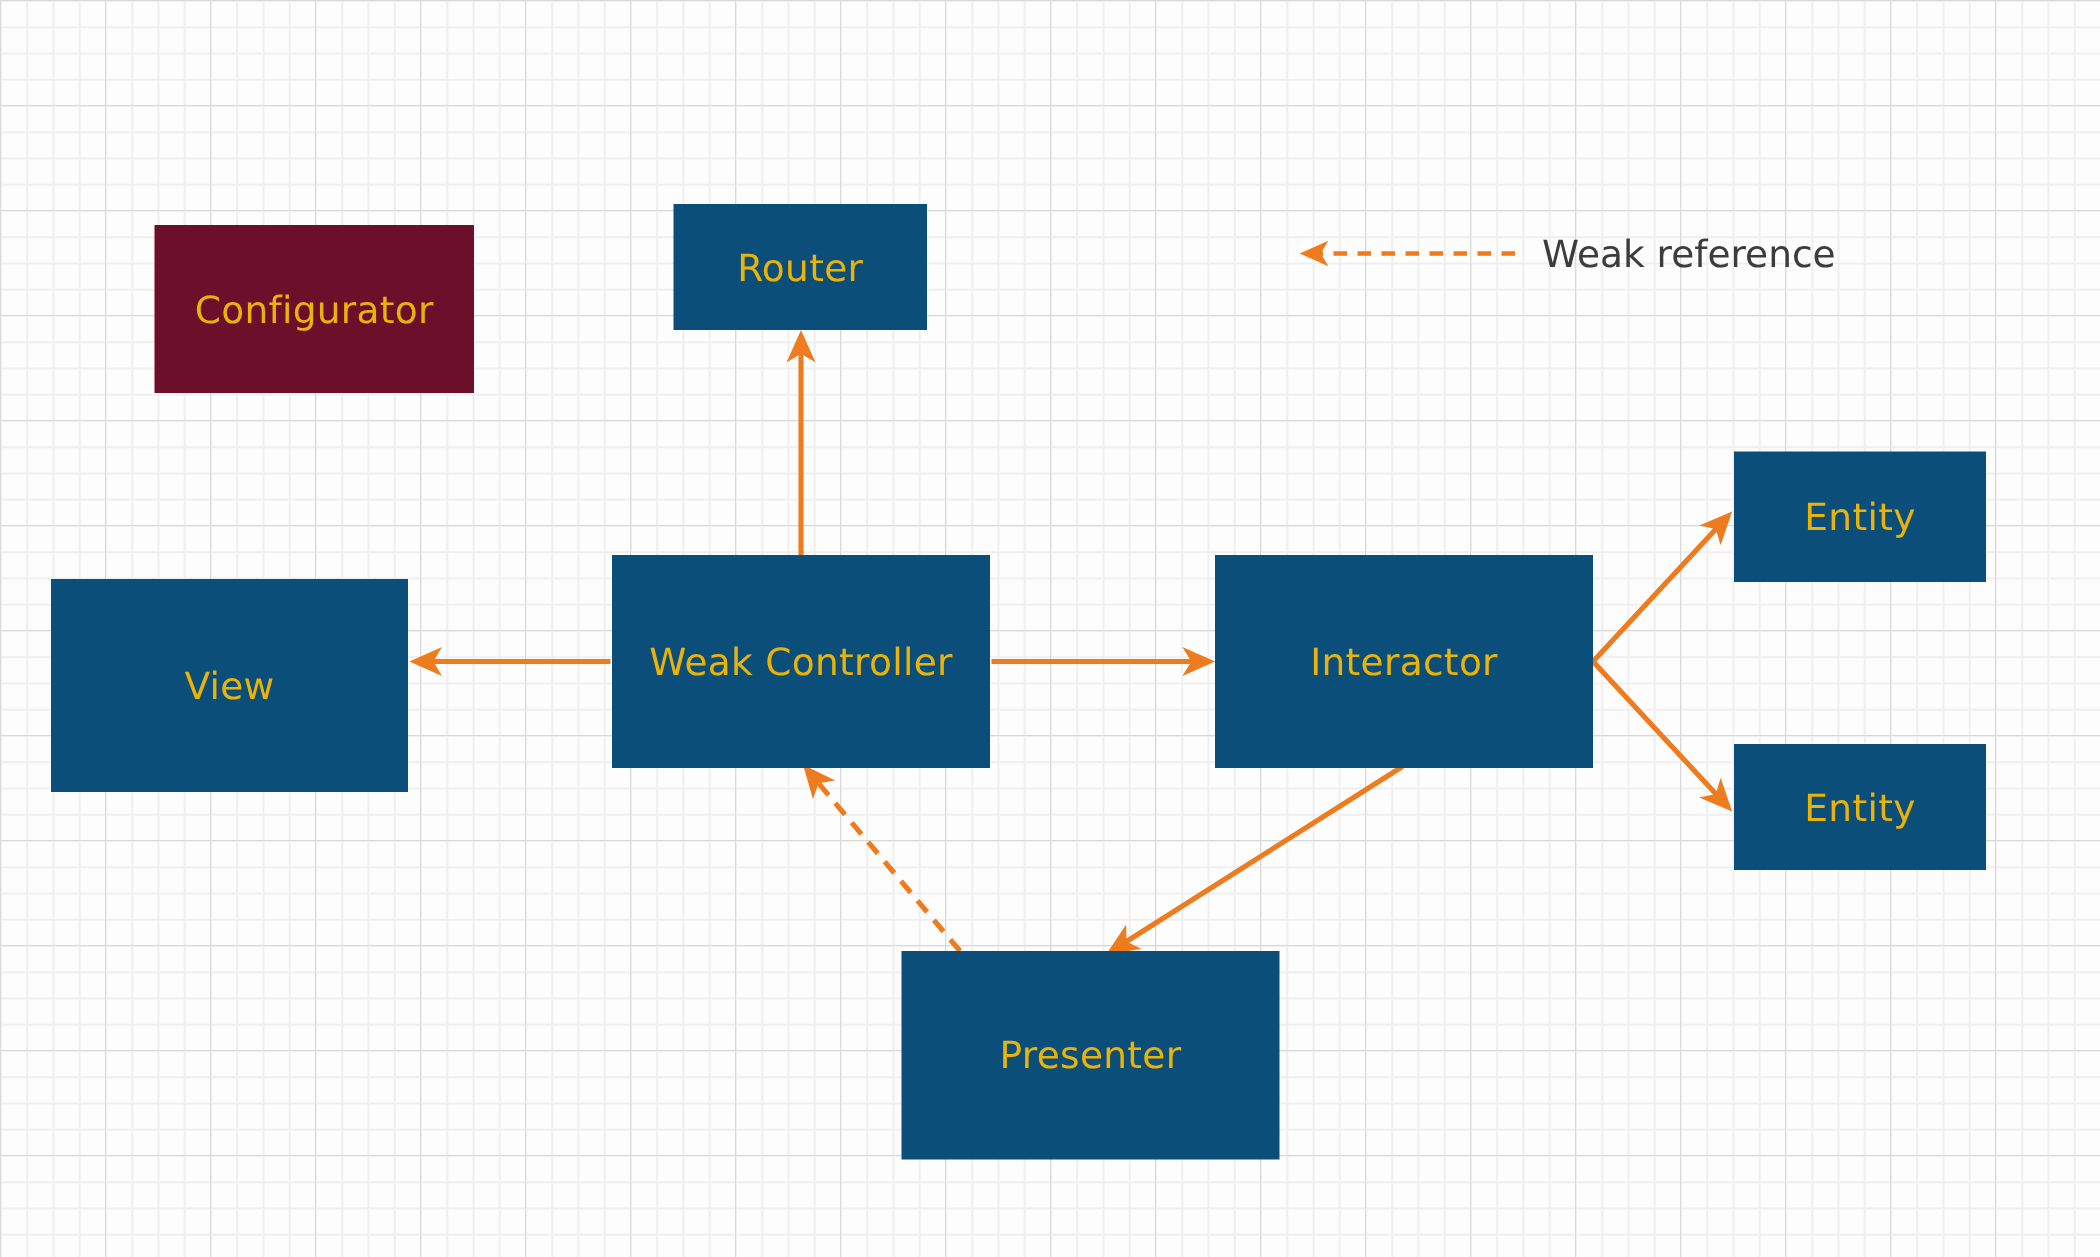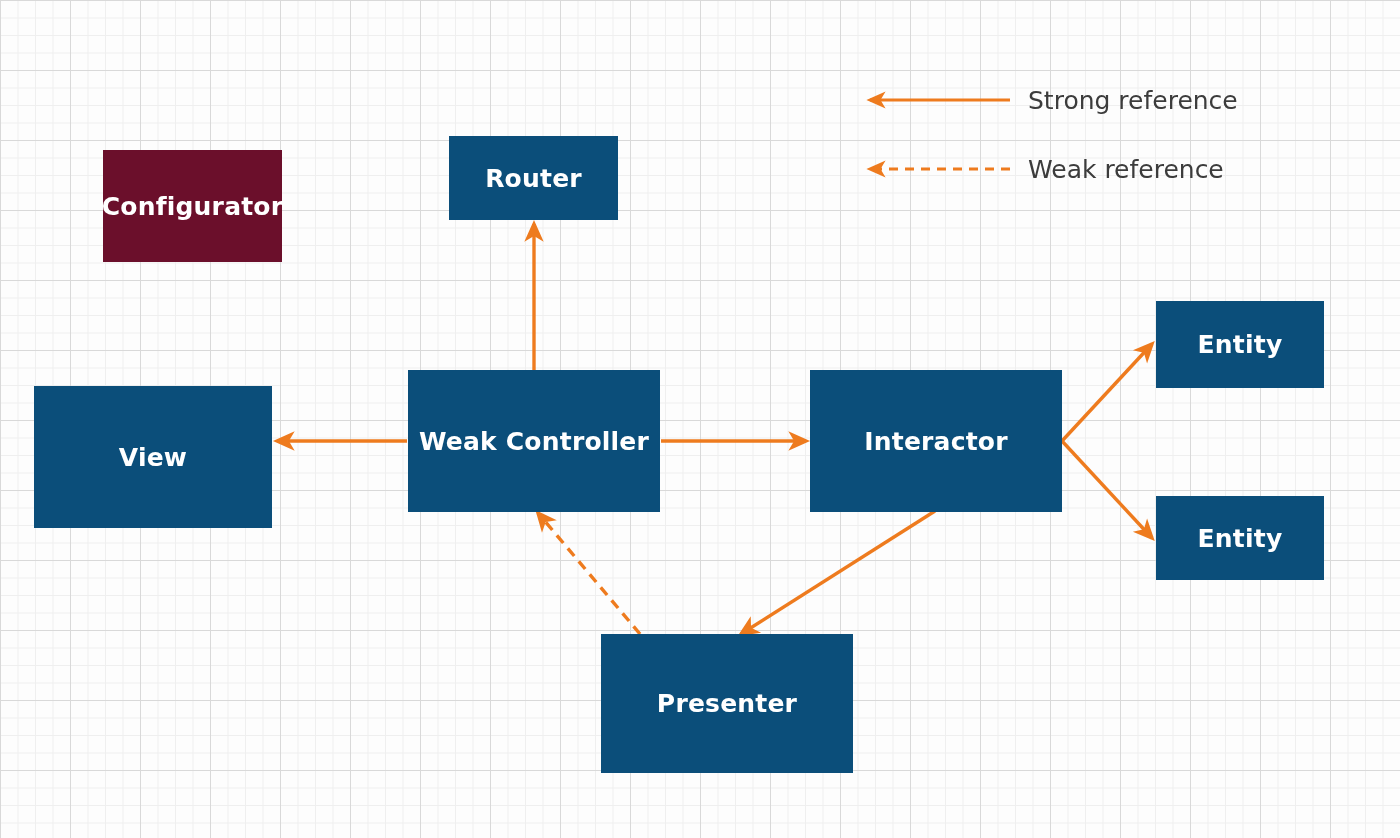--- a/index.html
+++ b/index.html
@@ -27,23 +27,23 @@
     left: 0; top: 0;
     width: 1400px;
     height: 838px;
     pointer-events: none;
   }
   .node {
     position: absolute;
     display: flex;
     align-items: center;
     justify-content: center;
-    color: #ffffff;
+    color: #eab308;
     font-size: 25px;
-    font-weight: 700;
+    font-weight: 400;
     letter-spacing: 0.2px;
     text-align: center;
     box-sizing: border-box;
   }
   .node.blue   { background: #0b4e7a; }
   .node.maroon { background: #6b0f2b; }
   .legend-row {
     position: absolute;
     display: flex;
     align-items: center;
@@ -78,21 +78,21 @@
         <polyline points="534,372 534,224" fill="none" stroke="#ee7b1e" stroke-width="3.4" marker-end="url(#arrowhead)"></polyline>
         <polyline points="407,441 277,441" fill="none" stroke="#ee7b1e" stroke-width="3.4" marker-end="url(#arrowhead)"></polyline>
         <polyline points="661,441 806,441" fill="none" stroke="#ee7b1e" stroke-width="3.4" marker-end="url(#arrowhead)"></polyline>
         <polyline points="1062,441 1152,344" fill="none" stroke="#ee7b1e" stroke-width="3.4" marker-end="url(#arrowhead)"></polyline>
         <polyline points="1062,441 1152,538" fill="none" stroke="#ee7b1e" stroke-width="3.4" marker-end="url(#arrowhead)"></polyline>
         <polyline points="935,511 741,634" fill="none" stroke="#ee7b1e" stroke-width="3.4" marker-end="url(#arrowhead)"></polyline>
         <polyline points="640,634 538,513" fill="none" stroke="#ee7b1e" stroke-width="3.4" stroke-dasharray="10 7" marker-end="url(#arrowhead)"></polyline>
       </g>
   </svg>
 
-  <div class="node maroon" style="left: 103px; top: 150px; width: 179px; height: 112px;">
+  <div class="node maroon" style="left: 103px; top: 150px; width: 213px; height: 112px;">
       <span>Configurator</span>
     </div>
   <div class="node blue" style="left: 449px; top: 136px; width: 169px; height: 84px;">
       <span>Router</span>
     </div>
   <div class="node blue" style="left: 34px; top: 370px; width: 238px; height: 142px; margin-top: 16px;">
       <span>View</span>
     </div>
   <div class="node blue" style="left: 408px; top: 370px; width: 252px; height: 142px;">
       <span>Weak Controller</span>
@@ -103,33 +103,20 @@
   <div class="node blue" style="left: 1156px; top: 301px; width: 168px; height: 87px;">
       <span>Entity</span>
     </div>
   <div class="node blue" style="left: 1156px; top: 496px; width: 168px; height: 84px;">
       <span>Entity</span>
     </div>
   <div class="node blue" style="left: 601px; top: 634px; width: 252px; height: 139px;">
       <span>Presenter</span>
     </div>
 
-  <div class="legend-row" style="left: 862px; top: 84px;">
-    <div class="legend-arrow-box">
-      <svg width="150" height="32" viewBox="0 0 150 32" xmlns="http://www.w3.org/2000/svg">
-        <defs>
-          <marker id="legendhead1" markerWidth="7" markerHeight="7" refX="5.4" refY="3" orient="auto" markerUnits="strokeWidth">
-            <path d="M0.2,0.15 L6.6,3 L0.2,5.85 L1.9,3 Z" fill="#ee7b1e"></path>
-          </marker>
-        </defs>
-        <line x1="148" y1="16" x2="8" y2="16" stroke="#ee7b1e" stroke-width="3" marker-end="url(#legendhead1)"></line>
-      </svg>
-    </div>
-    <span class="legend-label">Strong reference</span>
-  </div>
 
   <div class="legend-row" style="left: 862px; top: 153px;">
     <div class="legend-arrow-box">
       <svg width="150" height="32" viewBox="0 0 150 32" xmlns="http://www.w3.org/2000/svg">
         <defs>
           <marker id="legendhead2" markerWidth="7" markerHeight="7" refX="5.4" refY="3" orient="auto" markerUnits="strokeWidth">
             <path d="M0.2,0.15 L6.6,3 L0.2,5.85 L1.9,3 Z" fill="#ee7b1e"></path>
           </marker>
         </defs>
         <line x1="148" y1="16" x2="8" y2="16" stroke="#ee7b1e" stroke-width="3" stroke-dasharray="9 7" marker-end="url(#legendhead2)"></line>

